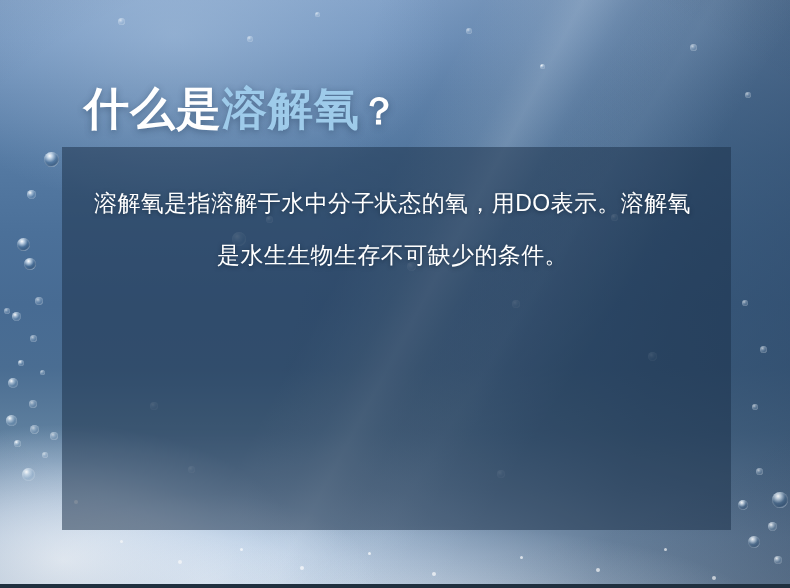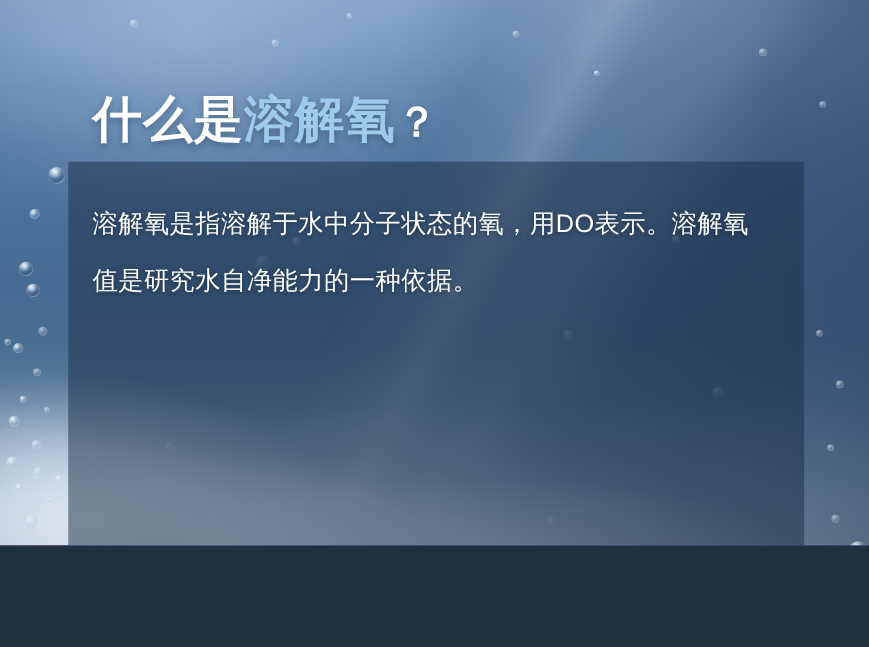--- a/index.html
+++ b/index.html
@@ -7,23 +7,24 @@
     padding: 0;
     background: #20303f;
   }
   body {
     font-family: "Liberation Sans", "DejaVu Sans", sans-serif;
   }
 
   #stage {
     position: relative;
     width: 790px;
-    height: 496px;
+    height: 584px;
     overflow: hidden;
-    background: #4c1d95;
+    background: #000000;
+    text-align: center;
   }
 
   
   .bg-layer {
     position: absolute;
     inset: 0;
     pointer-events: none;
   }
 
   
@@ -249,16 +250,16 @@
     <div class="speck" style="left:596px; top:568px; width:4px; height:4px;"></div>
     <div class="speck" style="left:664px; top:548px; width:3px; height:3px;"></div>
     <div class="speck" style="left:712px; top:576px; width:4px; height:4px;"></div>
   </div>
 
   <div class="bg-layer bg-vignette"></div>
 
   <h1 id="title"><span class="plain">什么是</span><span class="accent">溶解氧</span><span class="qmark">？</span></h1>
 
   <section id="panel">
-    <p class="para">溶解氧是指溶解于水中分子状态的氧，用DO表示。溶解氧值是研究水自净能力的一种依据。</p>
+    <p class="para">溶解氧是指溶解于水中分子状态的氧，用DO表示。溶解氧是水生生物生存不可缺少的条件。</p>
   </section>
 
 </div>
 
 </body></html>

